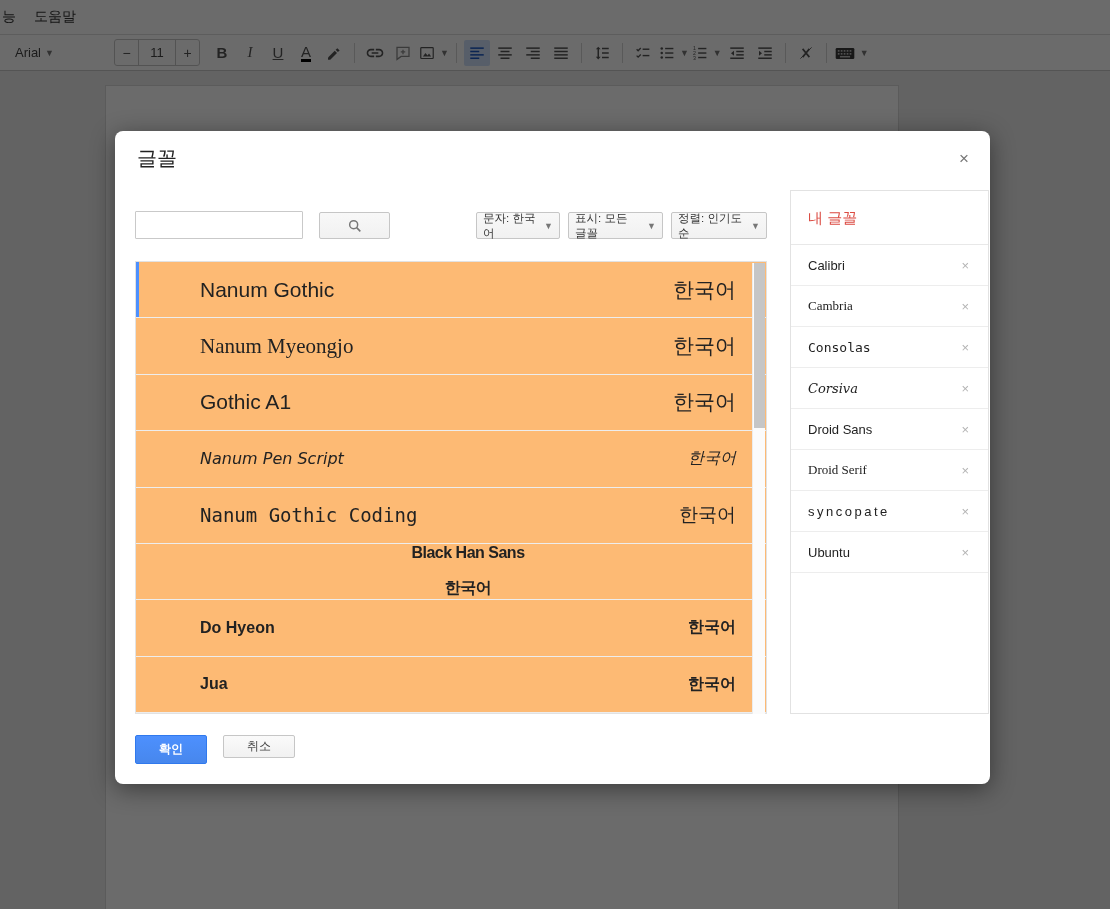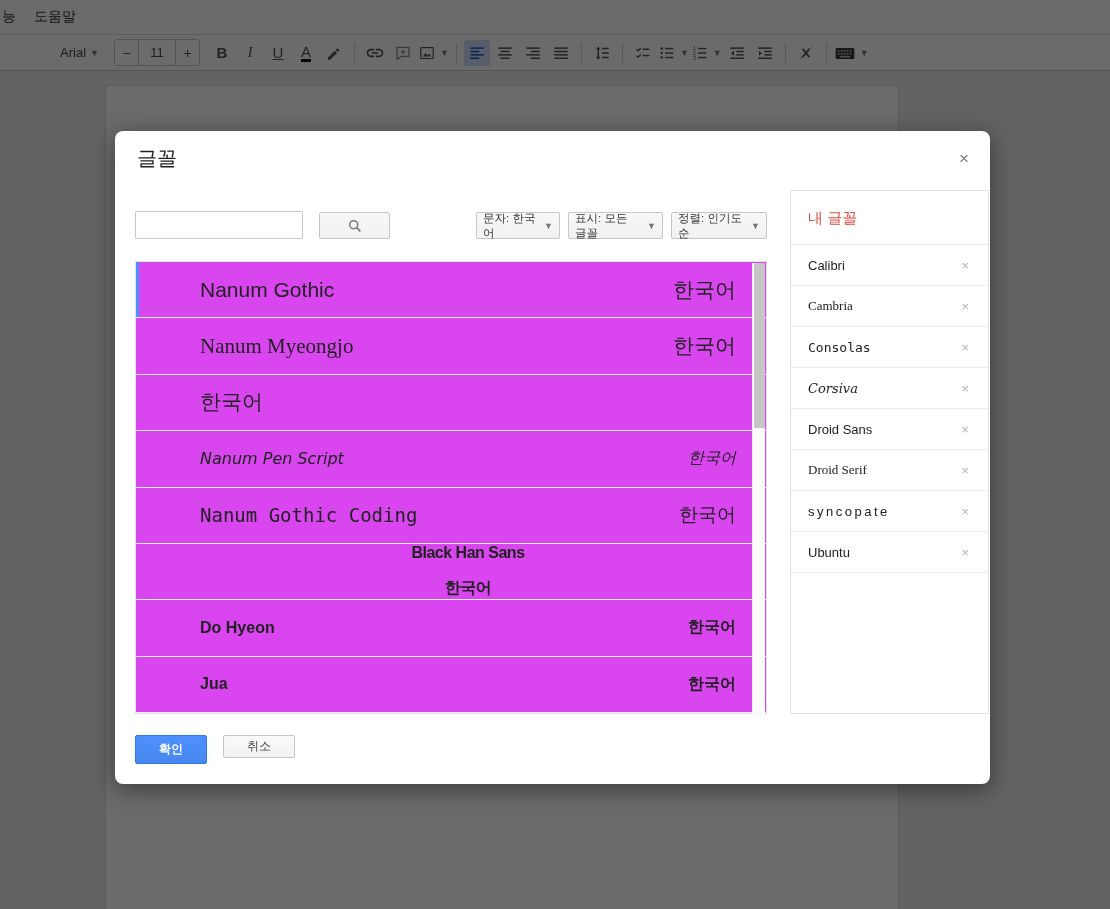--- a/index.html
+++ b/index.html
@@ -12,21 +12,21 @@
   .menu-item { padding:0 9px; cursor:default; }
   .menu-item.cut { padding-left:2px; }
 
   .toolbar { height:36px; background:#fff; border-bottom:1px solid #c9c9c9;
              display:flex; align-items:center; padding:0 8px; color:#555; }
   .tb-btn { height:26px; min-width:26px; display:flex; align-items:center; justify-content:center;
             margin:0 1px; border-radius:2px; color:#555; }
   .tb-btn svg { display:block; }
   .tb-sep { width:1px; height:20px; background:#d5d5d5; margin:0 6px; }
   .tb-font { width:96px; font-size:13px; color:#444; display:flex; align-items:center;
-             justify-content:flex-end; padding:0 6px; }
+             justify-content:flex-start; padding:0 6px; }
   .caret { font-size:9px; color:#777; margin-left:4px; }
   .size-group { display:flex; border:1px solid #c6c6c6; border-radius:3px; height:27px; margin:0 8px; }
   .size-cell { width:23px; display:flex; align-items:center; justify-content:center;
                font-size:14px; color:#555; }
   .size-val { width:38px; border-left:1px solid #c6c6c6; border-right:1px solid #c6c6c6;
               font-size:13px; color:#444; display:flex; align-items:center; justify-content:center; }
   .glyph-b { font-weight:bold; font-size:15px; }
   .glyph-i { font-style:italic; font-family:"Liberation Serif", serif; font-size:15px; }
   .glyph-u { text-decoration:underline; font-size:15px; }
   .glyph-a { font-size:15px; border-bottom:3px solid #000; line-height:15px; }
@@ -55,21 +55,21 @@
 
   .filter-btn { position:absolute; top:81px; height:27px; background:linear-gradient(#f8f8f8,#f1f1f1);
                 border:1px solid #c6c6c6; border-radius:2px; font-size:11.5px; color:#333;
                 display:flex; align-items:center; justify-content:center; gap:4px; padding:8px 6px; }
   #filter-script { left:361px; width:84px; }
   #filter-show   { left:453px; width:95px; }
   #filter-sort   { left:556px; width:96px; }
 
   
   .font-list { position:absolute; left:20px; top:130px; width:632px; height:453px;
-               border:1px solid #e2e2e2; background:#d946ef; display:flex; flex-direction:column; }
+               border:1px solid #e2e2e2; background:#fdba74; display:flex; flex-direction:column; }
   .font-row { flex:1; display:flex; align-items:center; border-bottom:1px solid #ededed;
               padding:0 30px 0 64px; cursor:pointer; position:relative; }
   .font-row:last-child { border-bottom:none; }
   .font-row.selected { box-shadow:inset 3px 0 0 #4d90fe; }
   .fname { flex:1; color:#222; }
   .fsample { color:#222; }
 
   .list-scrollbar { position:absolute; right:1px; top:1px; width:13px; height:451px;
                     background:#fbfbfb; border-left:1px solid #ececec; }
   .list-thumb { position:absolute; left:1px; right:0; top:0; height:165px; background:#c6c6c6; }
@@ -310,20 +310,21 @@
   <div class="font-list">
     <div class="font-row style-sans selected">
     <span class="fname">Nanum Gothic</span>
     <span class="fsample">한국어</span>
   </div>
       <div class="font-row style-serif">
     <span class="fname">Nanum Myeongjo</span>
     <span class="fsample">한국어</span>
   </div>
       <div class="font-row style-sans">
+    <span class="fname">Gothic A1</span>
     <span class="fsample">한국어</span>
   </div>
       <div class="font-row style-script">
     <span class="fname">Nanum Pen Script</span>
     <span class="fsample">한국어</span>
   </div>
       <div class="font-row style-mono">
     <span class="fname">Nanum Gothic Coding</span>
     <span class="fsample">한국어</span>
   </div>

